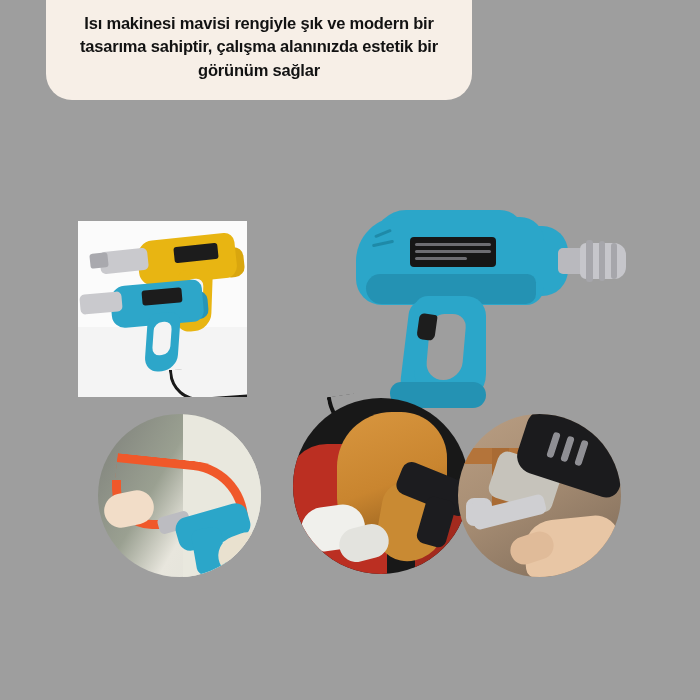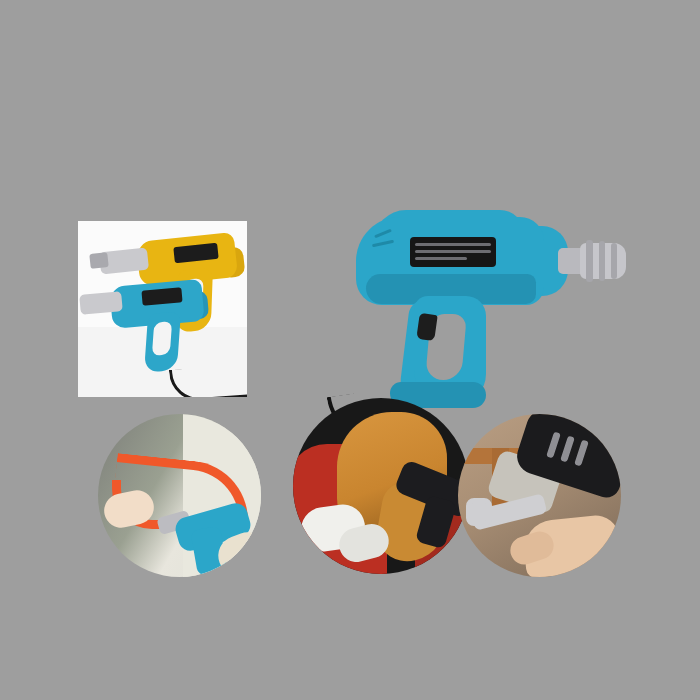--- a/index.html
+++ b/index.html
@@ -311,20 +311,23 @@
   .c3-wrench { position: absolute; left: 14px; top: 88px; width: 74px; height: 20px; background: #cfcfd2; border-radius: 6px; transform: rotate(-14deg); }
   .c3-wrench-h { position: absolute; left: 8px; top: 84px; width: 26px; height: 28px; background: #cfcfd2; border-radius: 8px; border: 5px solid #cfcfd2; box-sizing: border-box; }
   .c3-hand { position: absolute; left: 66px; top: 104px; width: 96px; height: 56px; background: #e8c6a5; border-radius: 30px 24px 10px 10px; transform: rotate(-6deg); }
   .c3-thumb { position: absolute; left: 52px; top: 120px; width: 44px; height: 28px; background: #e0bb99; border-radius: 16px; transform: rotate(-18deg); }
 </style>
 </head>
 <body>
 
 <div class="stage">
 
+  <div class="banner">
+    <div class="banner-text">Isı makinesi mavisi rengiyle şık ve modern bir tasarıma sahiptir, çalışma alanınızda estetik bir görünüm sağlar</div>
+  </div>
 
   <div class="photo-box">
     <div class="glow"></div>
 
     <div class="gun y-tail"></div>
     <div class="gun y-body"></div>
     <div class="gun y-nozzle"></div>
     <div class="gun y-nozzle2"></div>
     <div class="gun y-label"></div>
     <div class="gun y-handle"></div>

